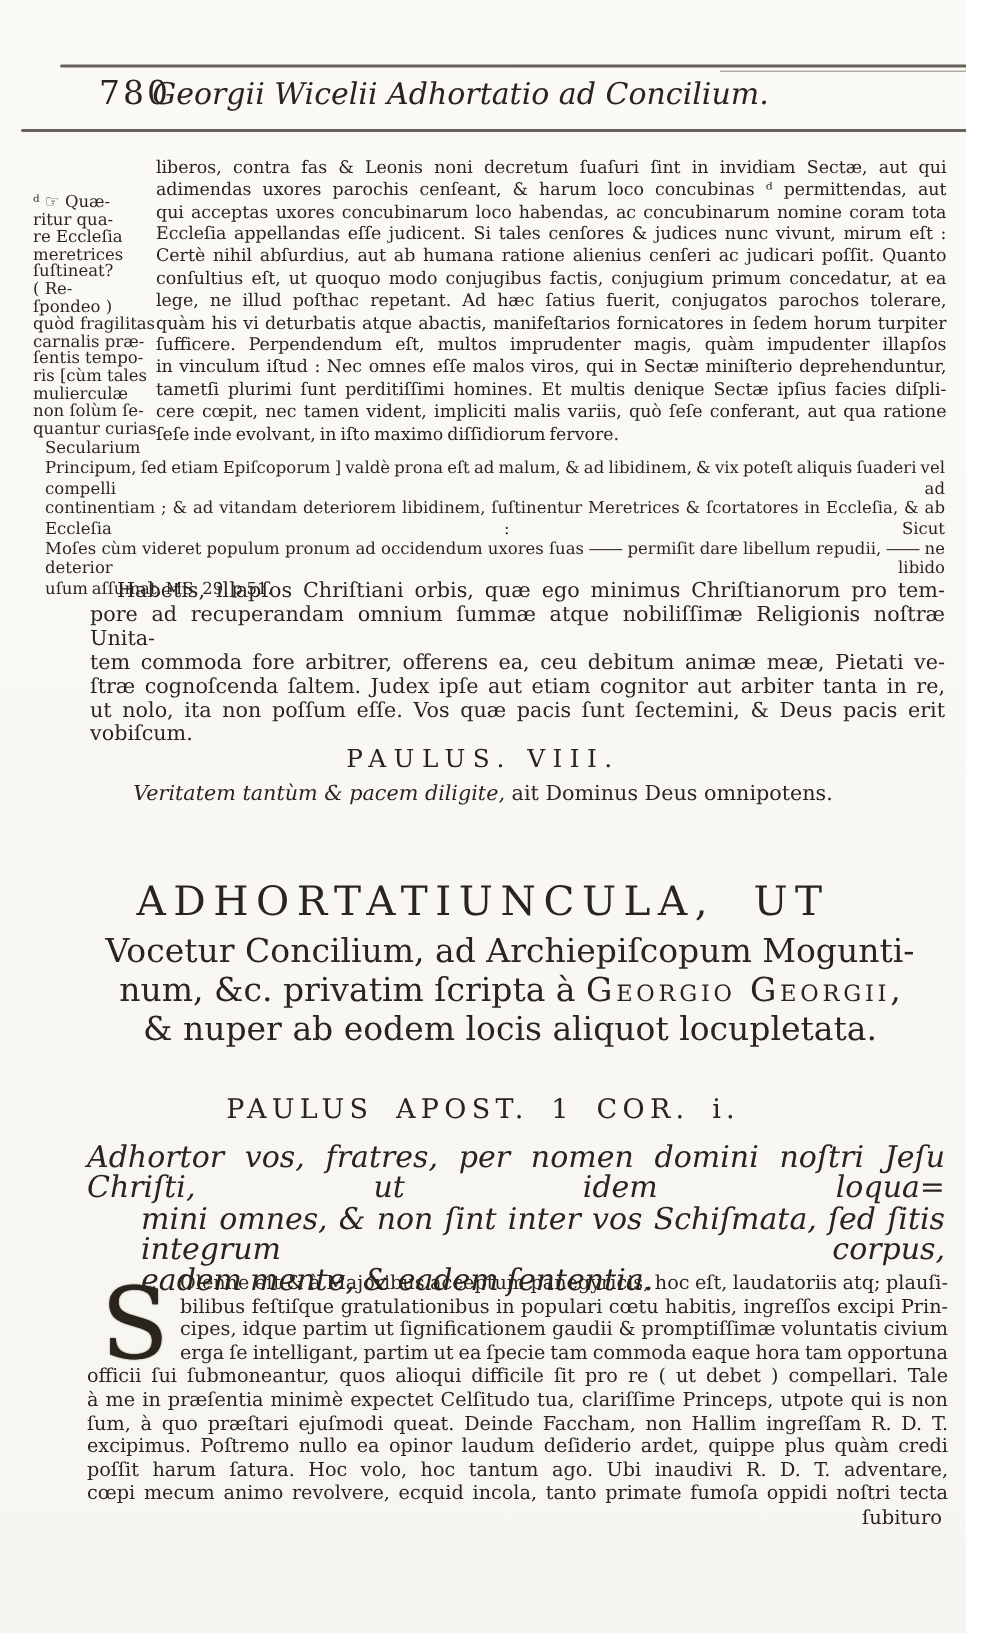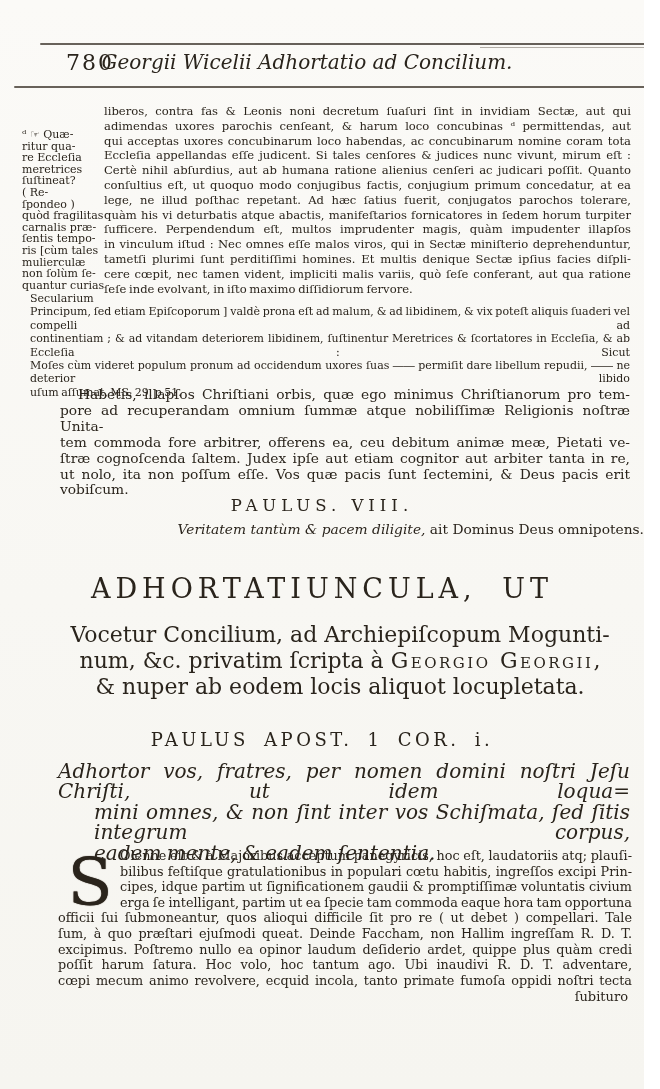--- a/index.html
+++ b/index.html
@@ -30,24 +30,24 @@
 
   .footnote{position:absolute;left:30px;top:292px;width:600px;font-size:11px;line-height:13.4px;}
   .fn-hang{margin-bottom:0;}
   .fn-lines .ln:last-child{text-align-last:left;}
 
   .habetis{position:absolute;left:60px;top:387px;width:570px;font-size:13.8px;line-height:15.9px;}
   .habetis .ln:first-child{text-indent:18px;}
   .habetis .ln:last-child{text-align-last:left;}
 
   .zachar-h{position:absolute;left:0;right:0;top:496px;text-align:center;font-size:16.5px;letter-spacing:5px;}
-  .verse{position:absolute;left:0;right:0;top:521px;text-align:right;font-size:13.8px;}
+  .verse{position:absolute;left:0;right:0;top:521px;text-align:center;font-size:13.8px;}
   .verse .it{font-style:italic;}
 
-  .title1{position:absolute;left:0;right:0;top:573px;text-align:center;font-size:27px;letter-spacing:5px;word-spacing:12px;}
+  .title1{position:absolute;left:0;right:0;top:586px;text-align:center;font-size:27px;letter-spacing:5px;word-spacing:12px;}
   .title-rest{position:absolute;left:0;right:0;top:622px;text-align:center;font-size:22px;line-height:26px;padding-left:36px;}
   .sc{font-variant:small-caps;letter-spacing:2.5px;}
 
   .paulus-h{position:absolute;left:0;right:0;top:729px;text-align:center;font-size:18px;letter-spacing:3.5px;word-spacing:6px;}
 
   .quote{position:absolute;left:58px;top:761px;width:572px;font-size:20px;line-height:20.4px;font-style:italic;}
   .quote .ln{text-align:justify;text-align-last:justify;word-spacing:-1px;}
   .quote .ln + .ln{padding-left:36px;}
   .quote .ln:last-child{text-align-last:left;}
 
@@ -145,20 +145,21 @@
     </div>
 
   <div class="solenne">
     <div class="dropcap">S</div>
     <div class="sol-lines just">
         <div class="ln">Olenne eſt &amp; à Majoribus acceptum panegyricis,  hoc eſt,  laudatoriis atq; plauſi-</div>
         <div class="ln">bilibus feſtiſque gratulationibus in populari cœtu habitis,  ingreſſos excipi Prin-</div>
         <div class="ln">cipes,  idque partim ut ſignificationem gaudii &amp; promptiſſimæ voluntatis civium</div>
         <div class="ln">erga ſe intelligant,  partim ut ea ſpecie tam commoda eaque hora tam opportuna</div>
         <div class="ln">officii ſui ſubmoneantur,  quos alioqui difficile ſit pro re ( ut debet )  compellari.   Tale</div>
+        <div class="ln">à me in præſentia minimè expectet Celſitudo tua,  clariſſime Princeps,  utpote qui is non</div>
         <div class="ln">ſum,  à quo præſtari ejuſmodi queat.   Deinde Faccham,  non Hallim ingreſſam R. D. T.</div>
         <div class="ln">excipimus.   Poſtremo nullo ea opinor laudum deſiderio ardet,  quippe plus quàm  credi</div>
         <div class="ln">poſſit harum ſatura.   Hoc volo,  hoc tantum ago.   Ubi inaudivi R. D. T.  adventare,</div>
         <div class="ln">cœpi mecum animo revolvere,  ecquid incola,  tanto primate fumoſa oppidi noſtri tecta</div>
       </div>
     <div class="catchword">ſubituro</div>
   </div>
 
 </div>
 

